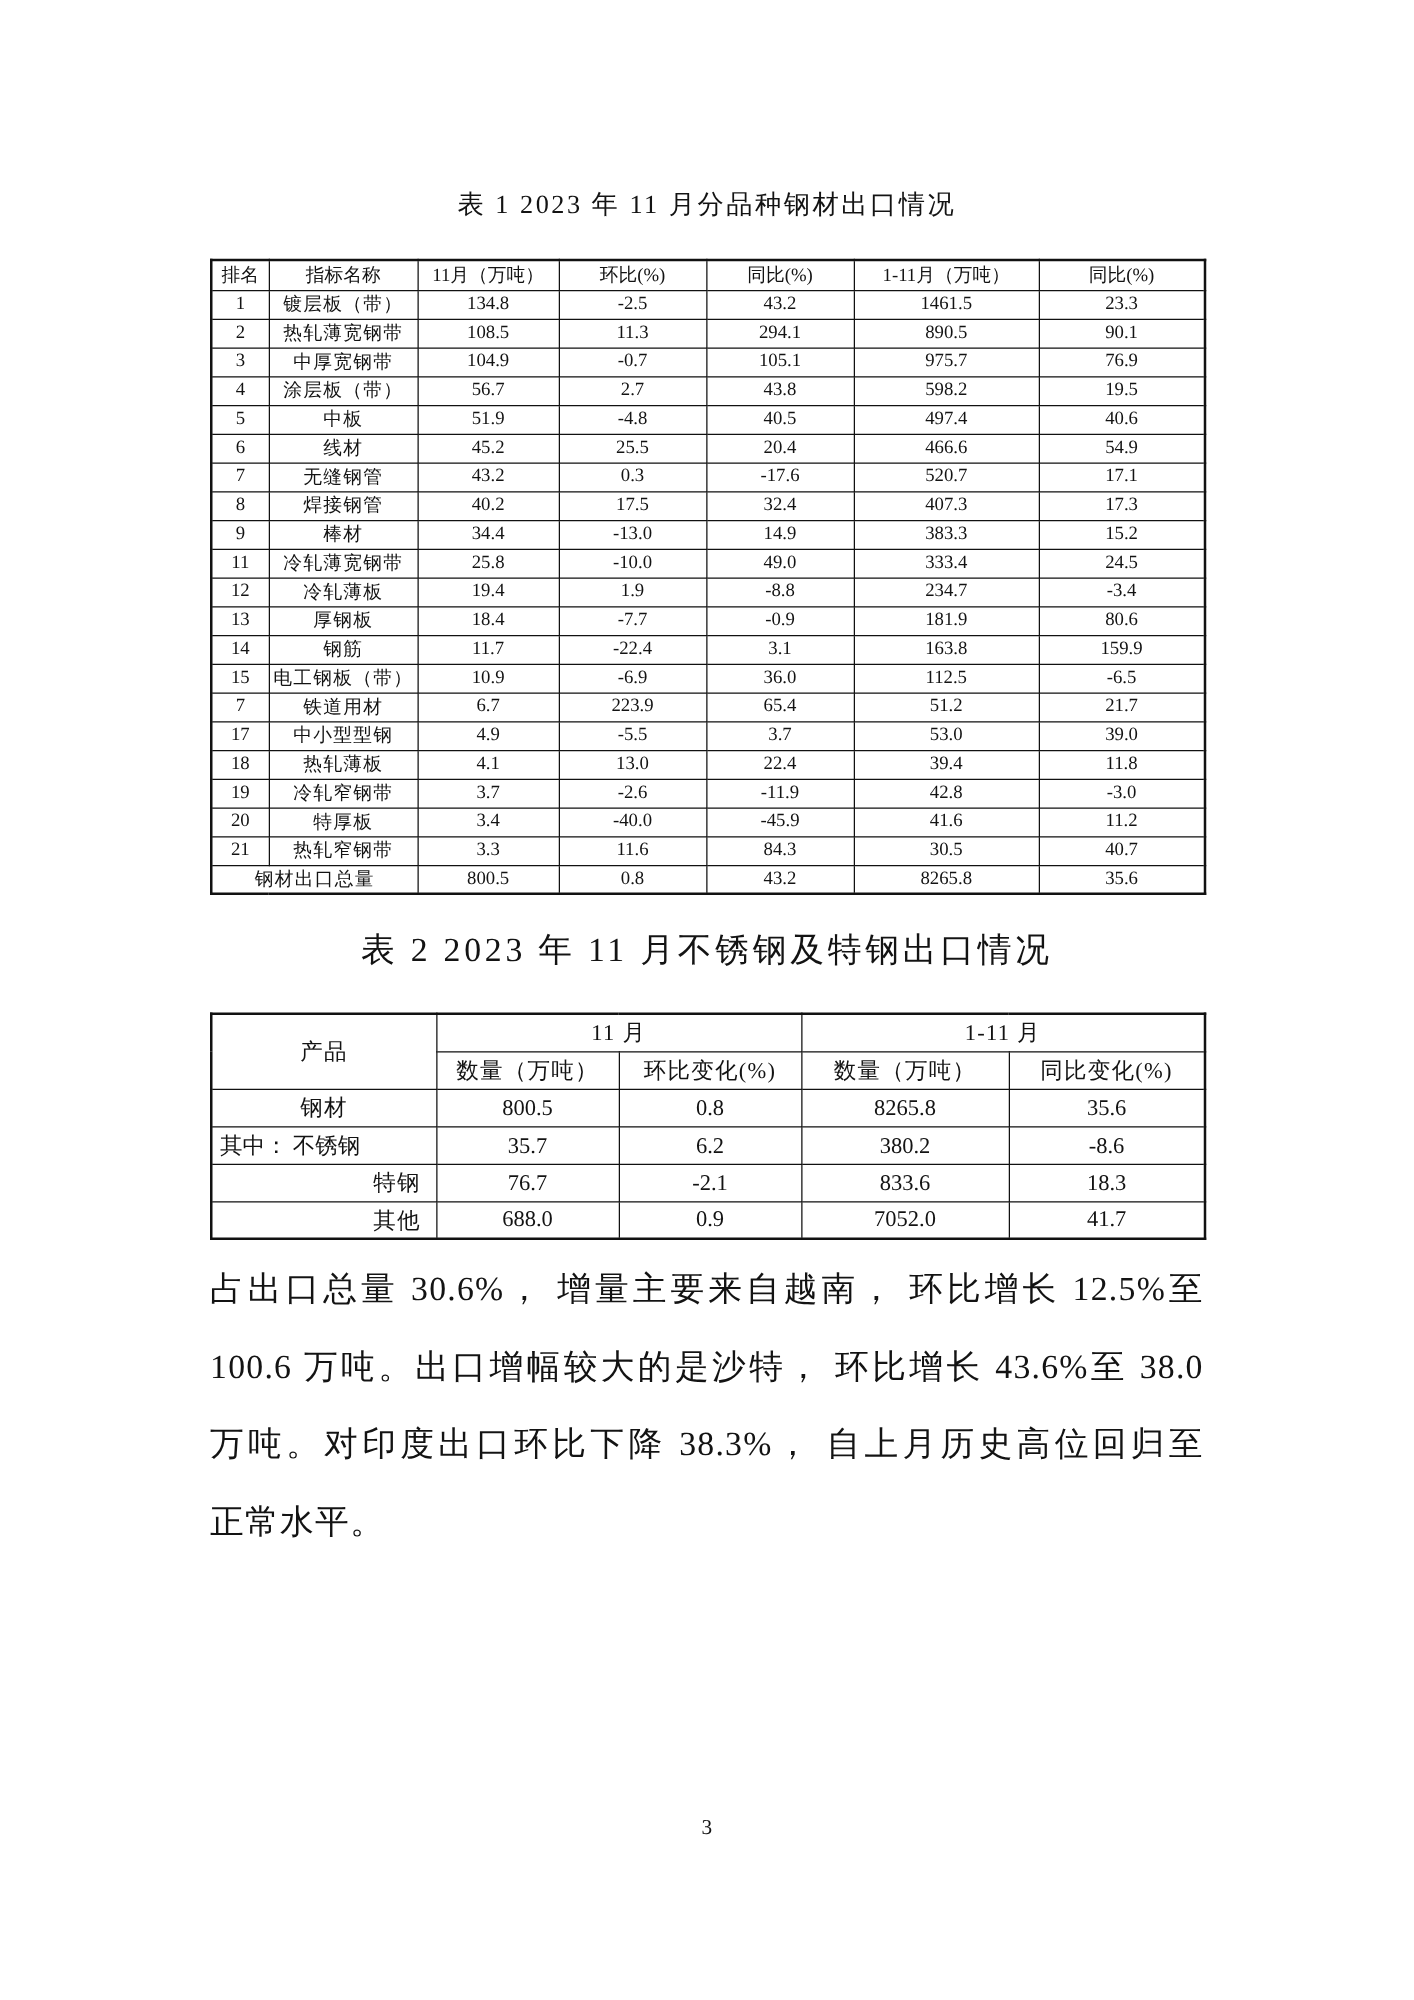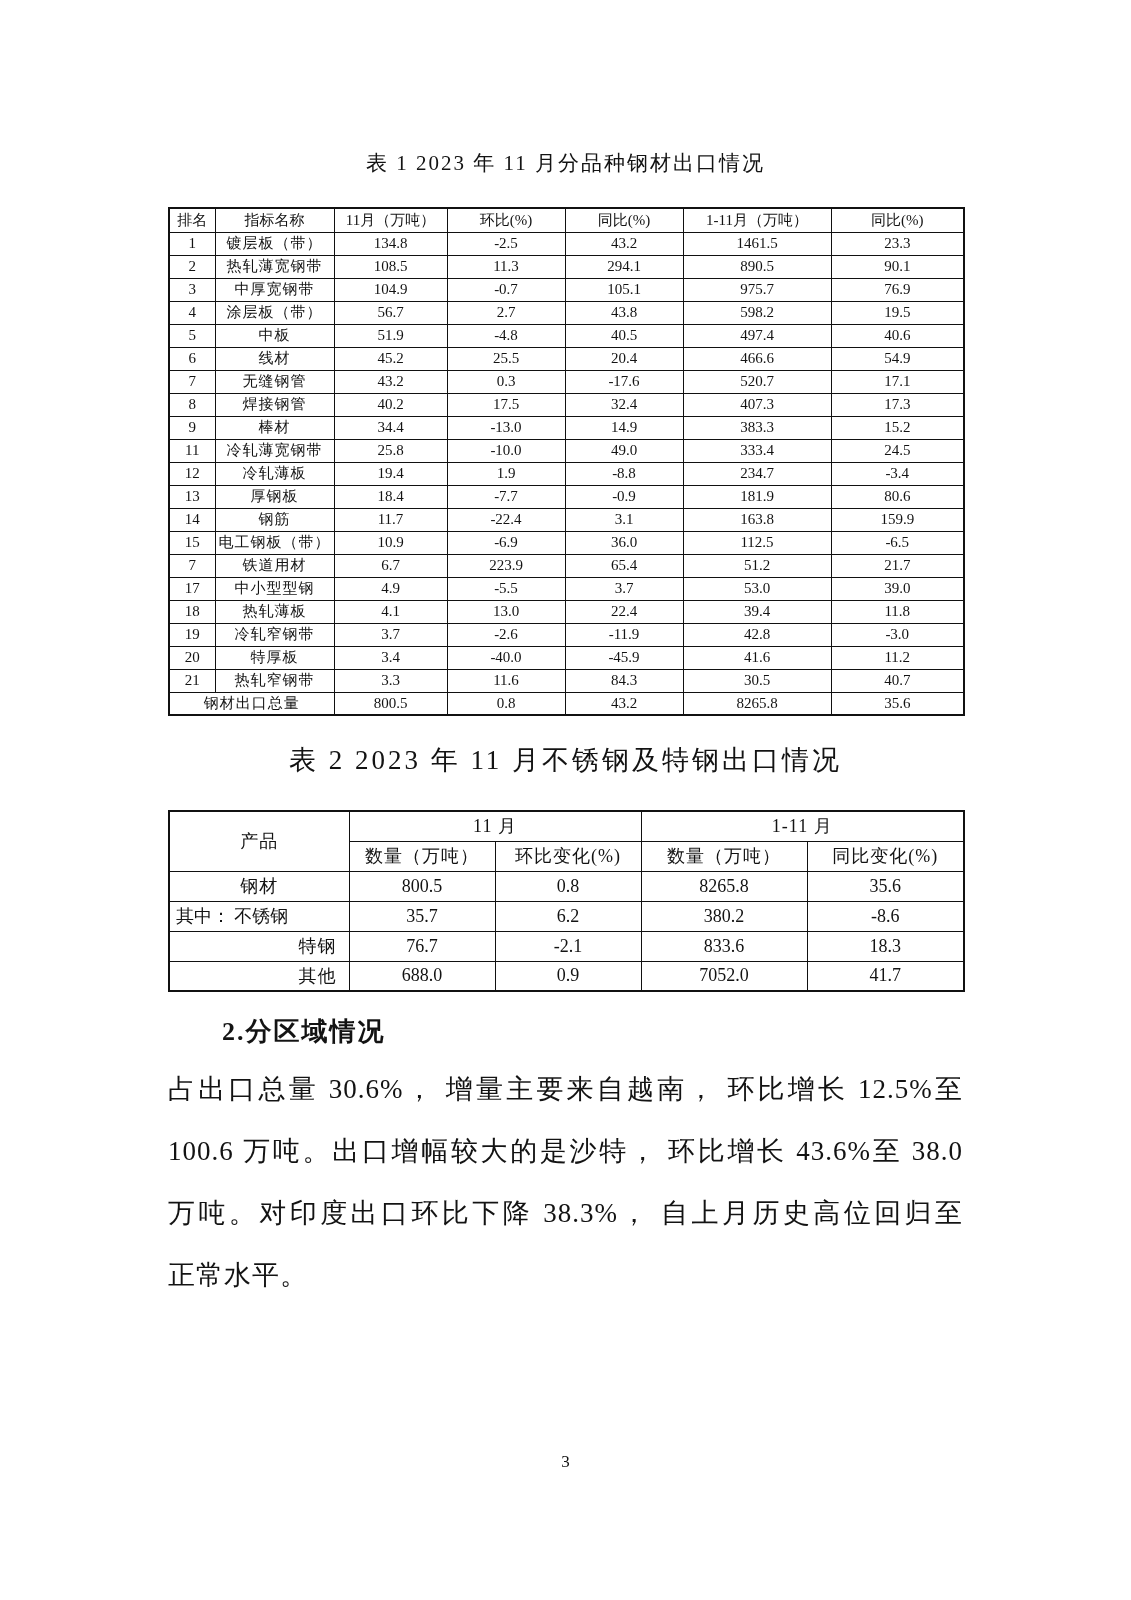--- a/index.html
+++ b/index.html
@@ -350,21 +350,20 @@
         <tr>
           <td class="prod-right">其他</td>
           <td>688.0</td>
           <td>0.9</td>
           <td>7052.0</td>
           <td>41.7</td>
         </tr>
       </tbody>
   </table>
 
-  <div class="sec-heading">2.分区域情况</div>
 
   <div class="para">
     <div class="pline">占出口总量 30.6%， 增量主要来自越南， 环比增长 12.5%至</div>
     <div class="pline">100.6 万吨。出口增幅较大的是沙特， 环比增长 43.6%至 38.0</div>
     <div class="pline">万吨。对印度出口环比下降 38.3%， 自上月历史高位回归至</div>
     <div class="pline last">正常水平。</div>
   </div>
 
 </div>
 

